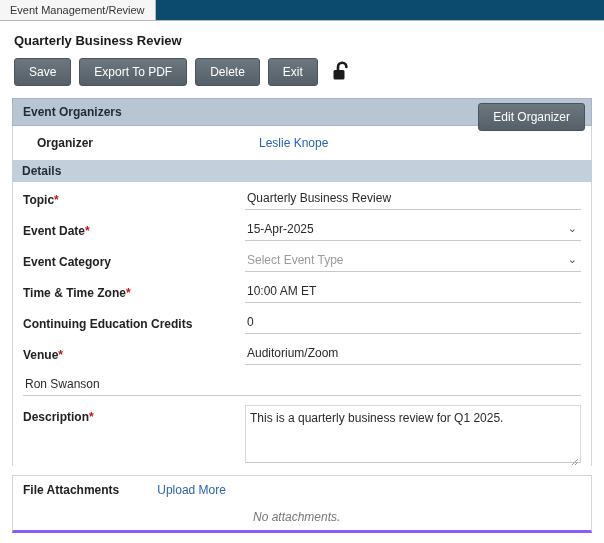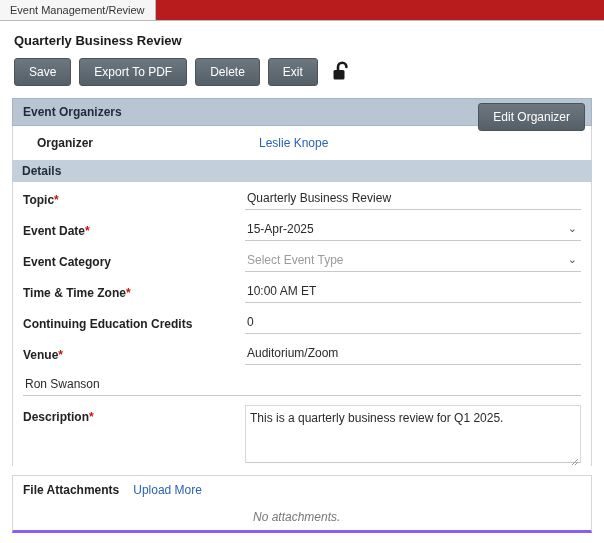--- a/index.html
+++ b/index.html
@@ -18,21 +18,21 @@
   .app {
     position: relative;
     width: 604px;
     height: 543px;
     box-sizing: border-box;
     background: #ffffff;
   }
   
   .titlebar {
     height: 20px;
-    background: #b91c1c;
+    background: #0c4a6e;
     border-bottom: 1px solid #b9b9b9;
     display: flex;
     align-items: stretch;
   }
   .tab {
     background: #f6f6f6;
     border-right: 1px solid #b9b9b9;
     padding: 3px 10px 0 10px;
     font-size: 11px;
     color: #333333;
@@ -203,20 +203,21 @@
   
   .attach-row {
     display: flex;
     align-items: center;
     border-left: 1px solid #d6d6d6;
     border-right: 1px solid #d6d6d6;
     border-top: 1px solid #d6d6d6;
     height: 28px;
     padding-left: 10px;
     box-sizing: border-box;
+    gap: 24px;
   }
   .attach-label {
     font-weight: bold;
     font-size: 12px;
     color: #222222;
     margin-right: 14px;
   }
   .no-attach {
     border-left: 1px solid #d6d6d6;
     border-right: 1px solid #d6d6d6;

